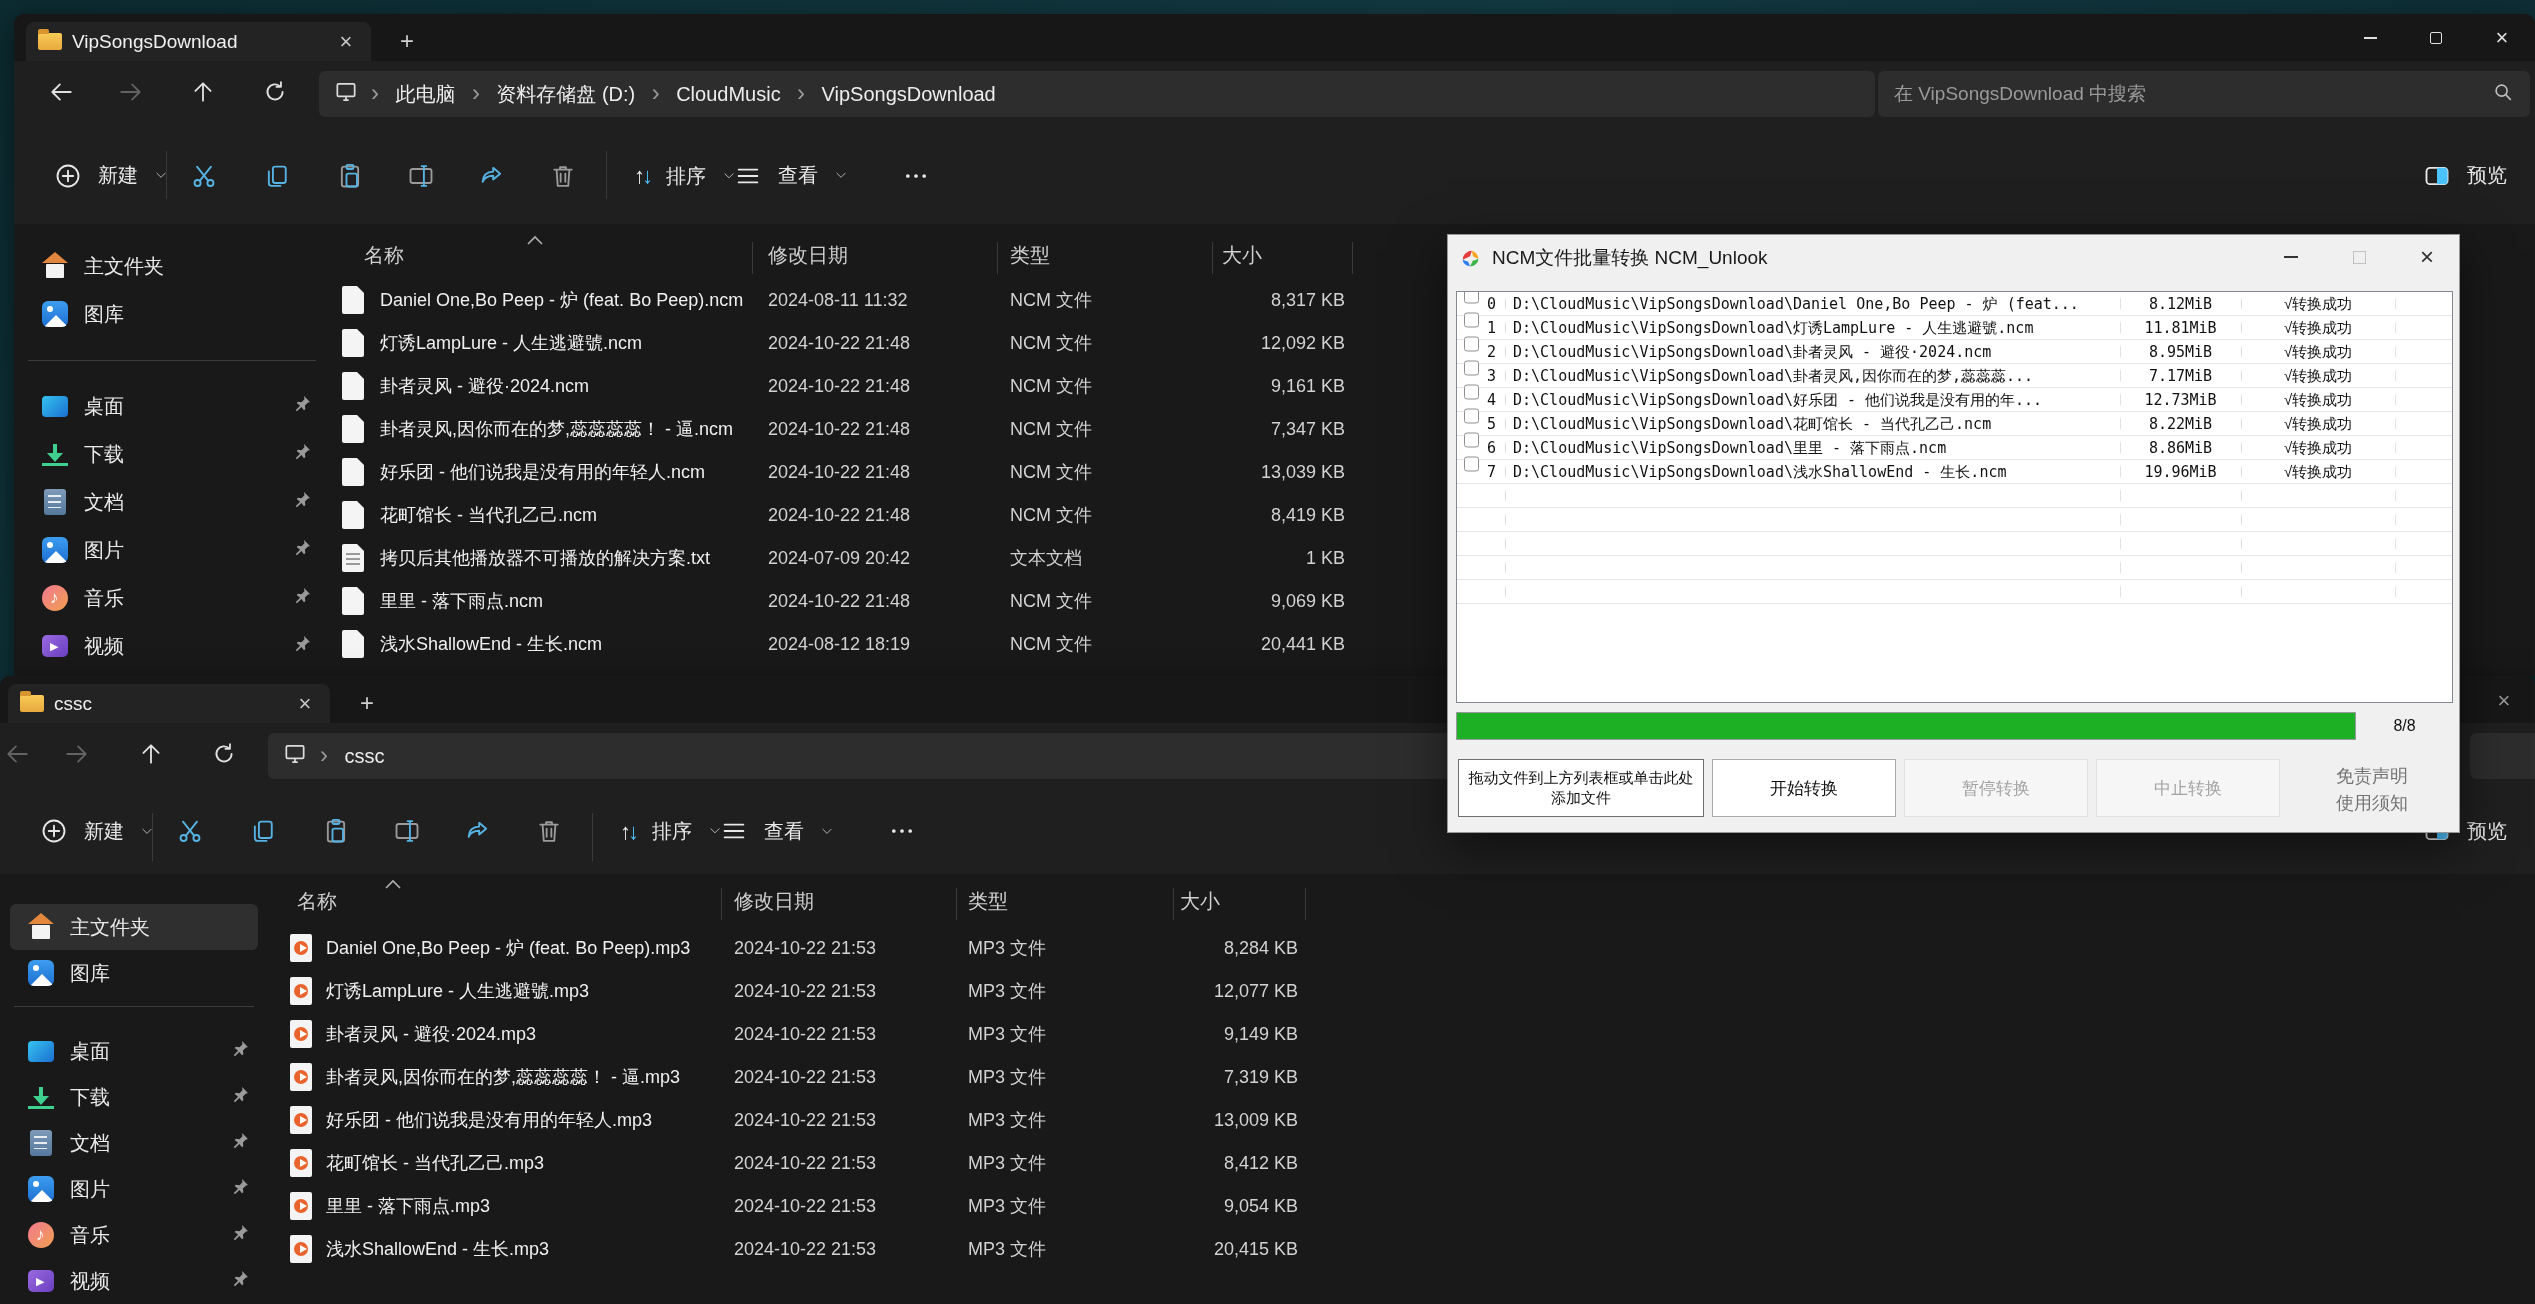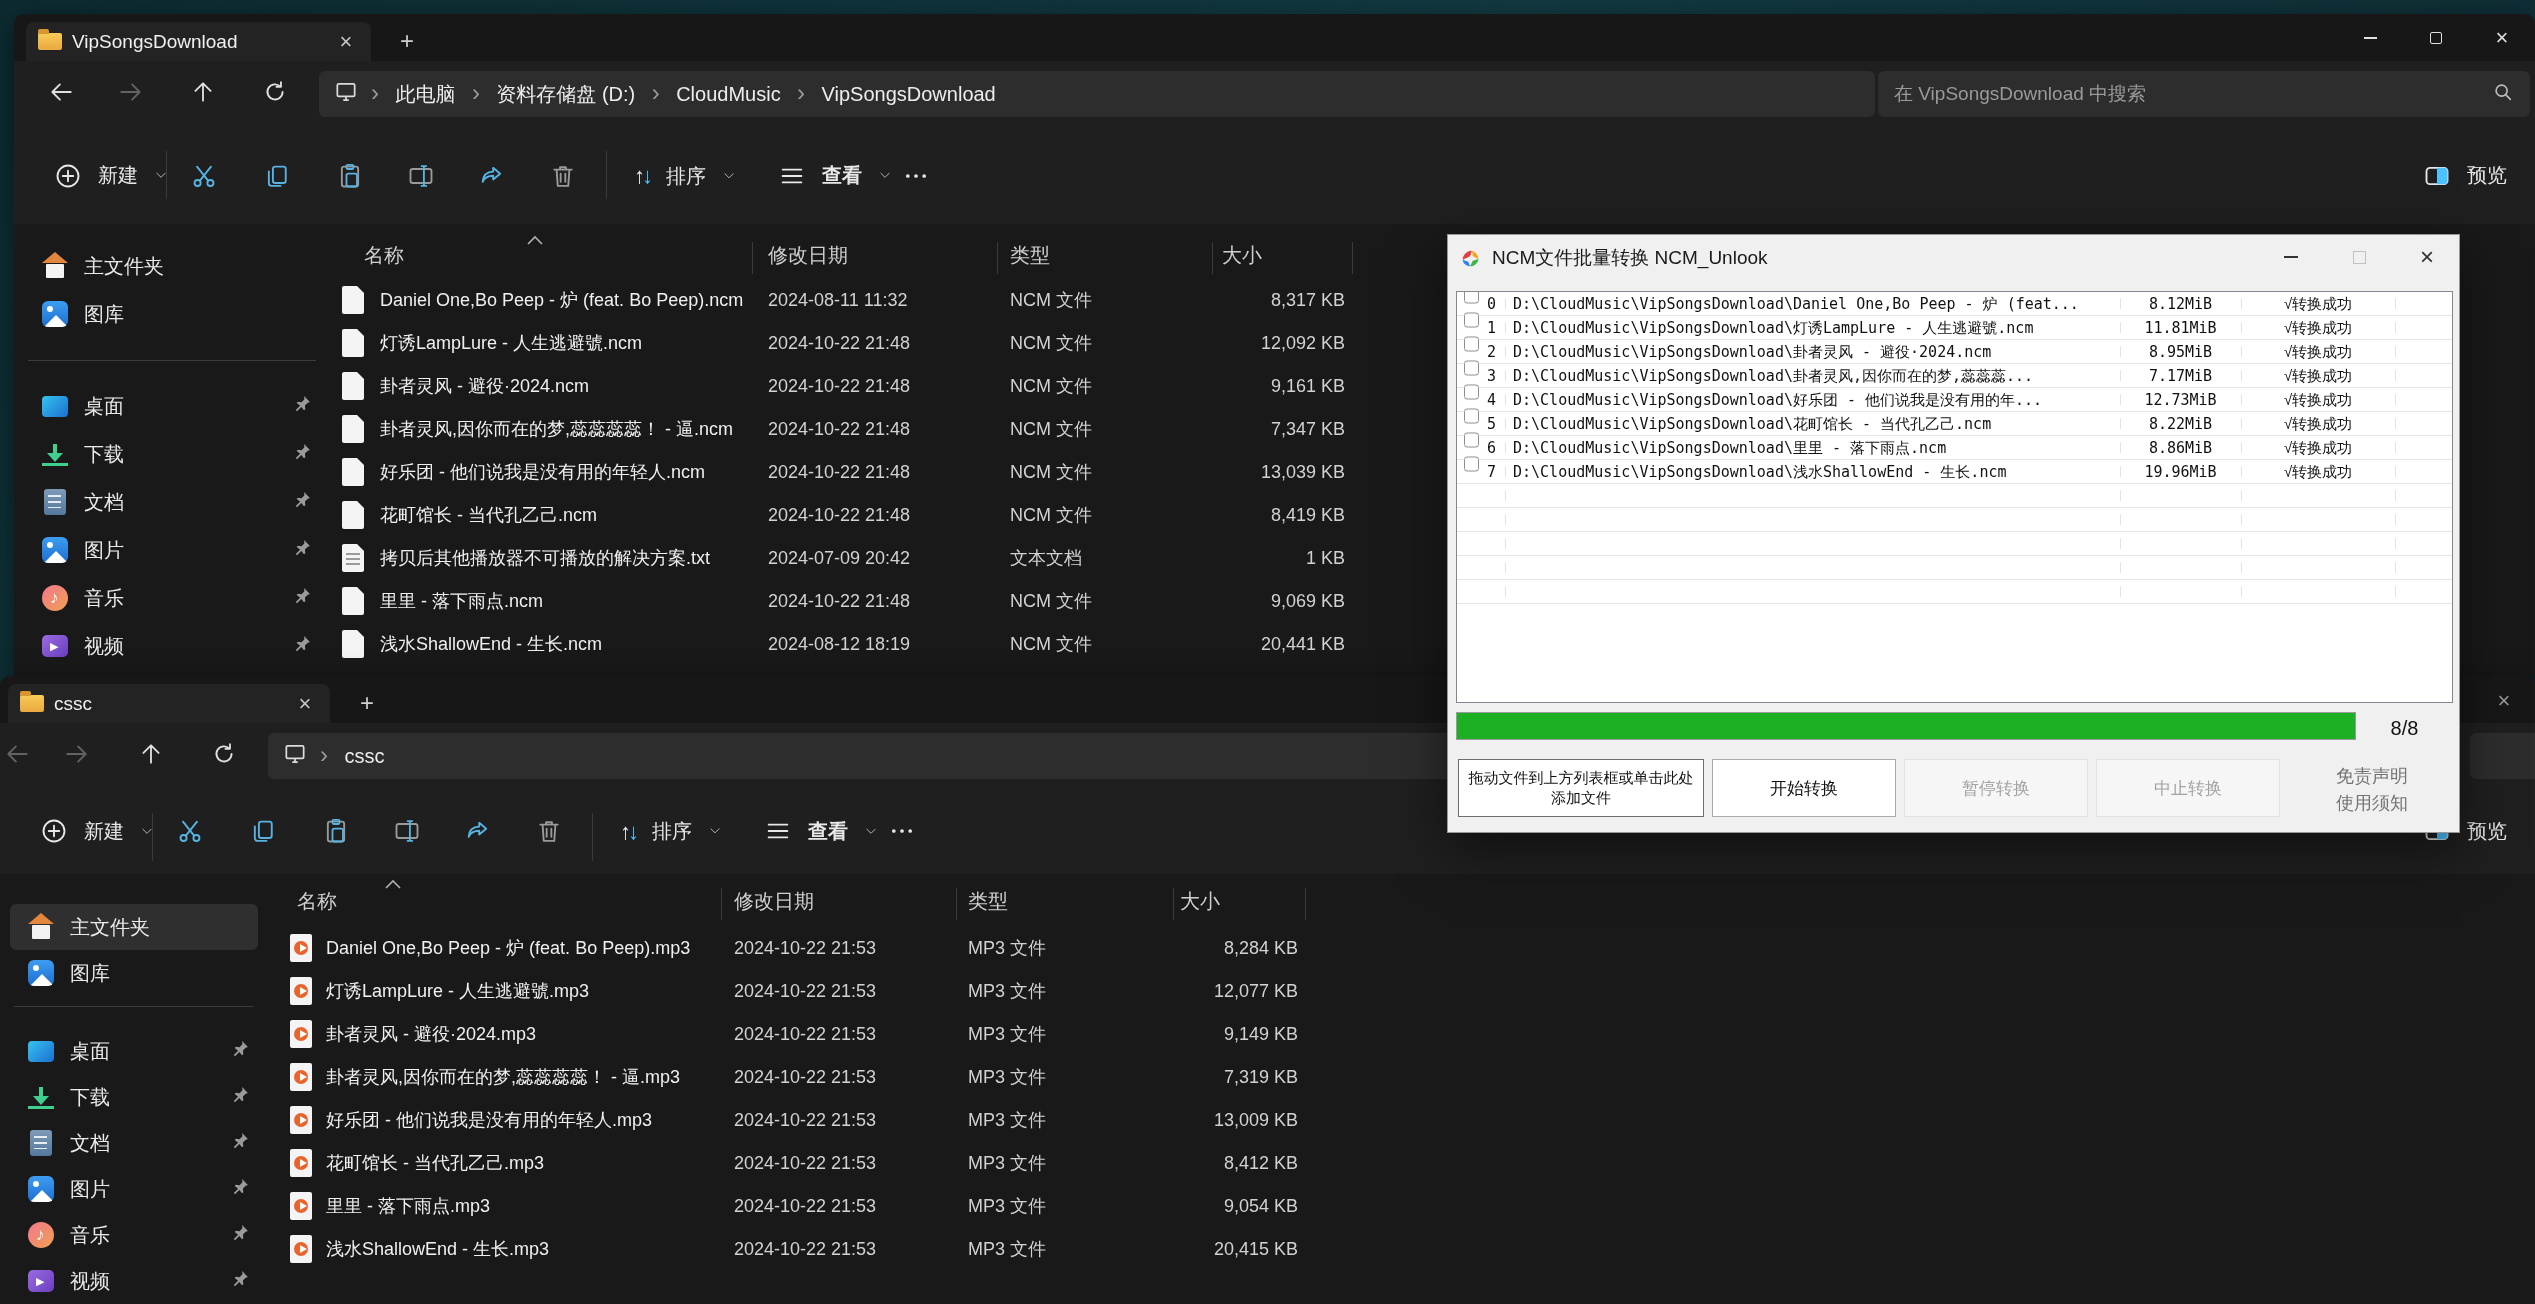--- a/index.html
+++ b/index.html
@@ -55,21 +55,21 @@
   .search-stub { position:absolute; left:2470px; top:10px; width:70px; height:46px; background:#2d2d2d; border-radius:6px 0 0 6px; }
 
   
   .toolbar { position:relative; height:97px; }
   #w2 .toolbar { height:84px; }
   .tool { position:absolute; top:50%; transform:translateY(-50%); display:flex; align-items:center; gap:16px; color:#e8e8e8; font-size:20px; }
   .tool svg { width:28px; height:28px; fill:none; stroke-width:1.6; stroke-linecap:round; stroke-linejoin:round; }
   .tool .blue { stroke:#57b3e3; } .tool .grey { stroke:#9a9a9a; } .tool .white { stroke:#e8e8e8; }
   .chev-s svg { width:14px; height:14px; stroke:#bdbdbd; }
   .tsep { position:absolute; top:24px; width:1px; height:48px; background:#3a3a3a; }
-  .t-new { left:40px; } .t-sort { left:620px; } .t-view { left:764px;font-weight:bold; } .t-more { left:888px; }
+  .t-new { left:40px; } .t-sort { left:620px; } .t-view { left:720px; } .t-more { left:888px; }
   .t-cut { left:176px; } .t-copy { left:249px; } .t-paste { left:322px; } .t-rename { left:393px; }
   .t-share { left:464px; } .t-delete { left:535px; }
   .t-preview { right:28px; }
   .sort-glyph { font-size:22px; letter-spacing:-3px; }
   .sort-glyph .up { color:#e8e8e8; } .sort-glyph .down { color:#4cc2ff; }
 
   
   .content { position:absolute; left:0; right:0; bottom:0; background:#191919; display:flex; }
   #w1 .content { top:210px; }
   #w2 .content { top:198px; }
@@ -162,21 +162,21 @@
   .drow { position:relative; height:24px; border-bottom:1px solid #e6e6e6; font-size:15px; }
   .drow span { position:absolute; top:50%; transform:translateY(-50%); white-space:nowrap; }
   .drow .chk { position:absolute; left:7px; top:4px; width:15px; height:15px; background:#fff; border:1px solid #8f8f8f; border-radius:3px; }
   .d-id { left:30px; font-family:"DejaVu Sans Mono",monospace; }
   .d-path { left:56px; max-width:600px; overflow:hidden; font-family:"DejaVu Sans Mono",monospace; }
   .d-size { left:663px; width:121px; text-align:center; font-family:"DejaVu Sans Mono",monospace; }
   .d-status { left:784px; width:154px; text-align:center; }
   .drow.empty { height:24px; }
   .progress-track { position:absolute; left:8px; top:477px; width:900px; height:28px; background:#e8e8e8; border:1px solid #9a9a9a; }
   .progress-fill { height:100%; background:linear-gradient(180deg,#2fc336,#17a81e); }
-  .progress-label { position:absolute; left:908px; top:482px; width:97px; text-align:center; font-size:20px; color:#111; }
+  .progress-label { position:absolute; left:908px; top:482px; width:97px; text-align:center; font-size:16px; color:#111; }
   .dbtn { position:absolute; top:524px; height:58px; display:flex; align-items:center; justify-content:center;
       text-align:center; font-size:17px; background:#fff; border:1px solid #aaaaaa; color:#111; }
   .dbtn-add { left:10px; width:246px; font-size:15px; line-height:1.35; border-color:#6f6f6f; padding:0 6px; }
   .dbtn-start { left:264px; width:184px; }
   .dbtn-pause { left:456px; width:184px; background:#f6f6f6; border-color:#e2e2e2; color:#a3a3a3; }
   .dbtn-abort { left:648px; width:184px; background:#f6f6f6; border-color:#e2e2e2; color:#a3a3a3; }
   .dlg-links { position:absolute; left:856px; top:528px; width:136px; text-align:center; }
   .dlg-links div { color:#737373; font-size:18px; line-height:27px; }
   .w2-close { position:absolute; right:14px; top:10px; width:34px; height:30px; color:#9a9a9a;
       font-size:22px; display:flex; align-items:center; justify-content:center; }

